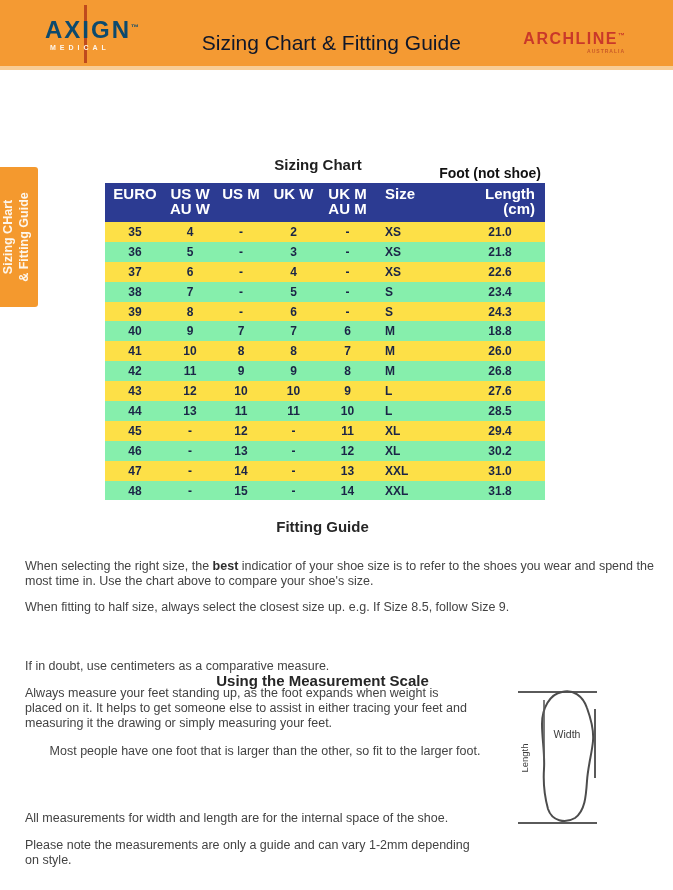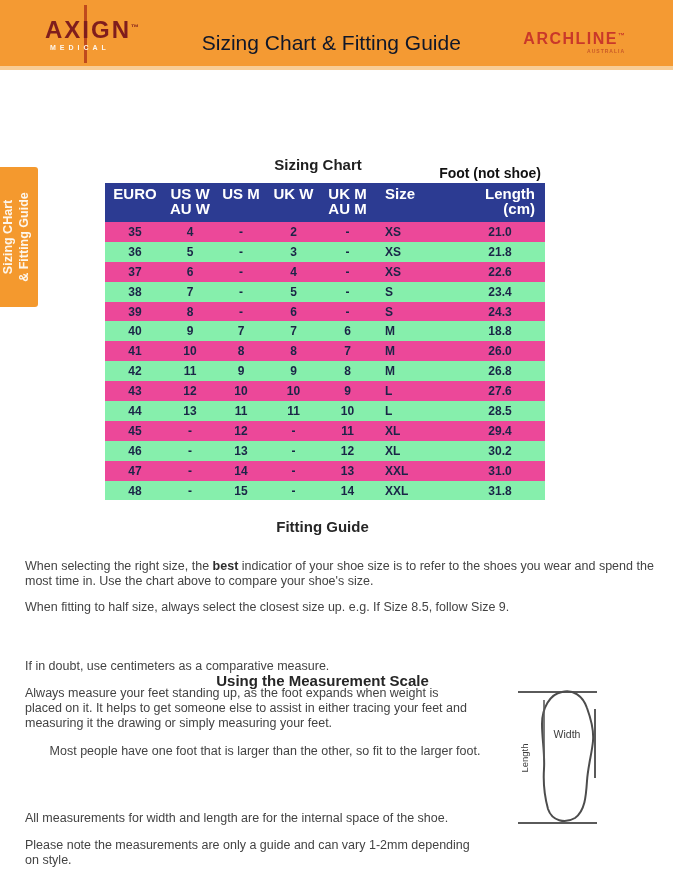--- a/index.html
+++ b/index.html
@@ -13,21 +13,21 @@
   .banner {
     position:absolute; left:0; top:0; width:673px; height:66px;
     background:#f49a33; border-bottom:4px solid #f8cd96;
   }
   .logo { position:absolute; left:45px; top:16px; width:110px; }
   .logo-line {
     position:absolute; left:39px; top:-11px; width:3px; height:58px;
     background:#bf4a1d; z-index:0;
   }
   .logo-word {
-    position:relative; z-index:1; color:#7f1d1d; font-size:24px; font-weight:bold;
+    position:relative; z-index:1; color:#0c4a6e; font-size:24px; font-weight:bold;
     letter-spacing:2px; line-height:24px;
   }
   .logo-word sup { font-size:8px; letter-spacing:0; vertical-align:8px; }
   .logo-sub {
     position:relative; z-index:1; color:#fdf6ec; font-size:7px; font-weight:bold;
     letter-spacing:4px; margin-top:2px; padding-left:5px;
   }
   .banner-title {
     position:absolute; left:50%; top:31px; transform:translateX(-52%);
     color:#0f172a; font-size:21px; font-weight:normal; white-space:nowrap;
@@ -60,21 +60,21 @@
   table.sizing th {
     background:#2c3b92; color:#ffffff; vertical-align:top; height:36px;
     font-size:15px; font-weight:bold; line-height:15px; padding:3px 0 0 0; text-align:center;
   }
   table.sizing td {
     height:19.9px; padding:0; text-align:center;
     font-size:12px; font-weight:bold; color:#1b2547;
   }
   table.sizing th:nth-child(6), table.sizing td:nth-child(6) { text-align:left; padding-left:10px; }
   table.sizing th:nth-child(7) { text-align:right; padding-right:10px; }
-  tr.row-a { background:#ec4899; }
+  tr.row-a { background:#fde047; }
   tr.row-b { background:#86efac; }
   
   .heading {
     position:absolute; left:0; width:645px; text-align:center;
     font-size:15px; font-weight:bold; color:#262626;
   }
   .para {
     position:absolute; left:25px; width:630px;
     font-size:12.5px; line-height:15px; color:#434343;
   }

